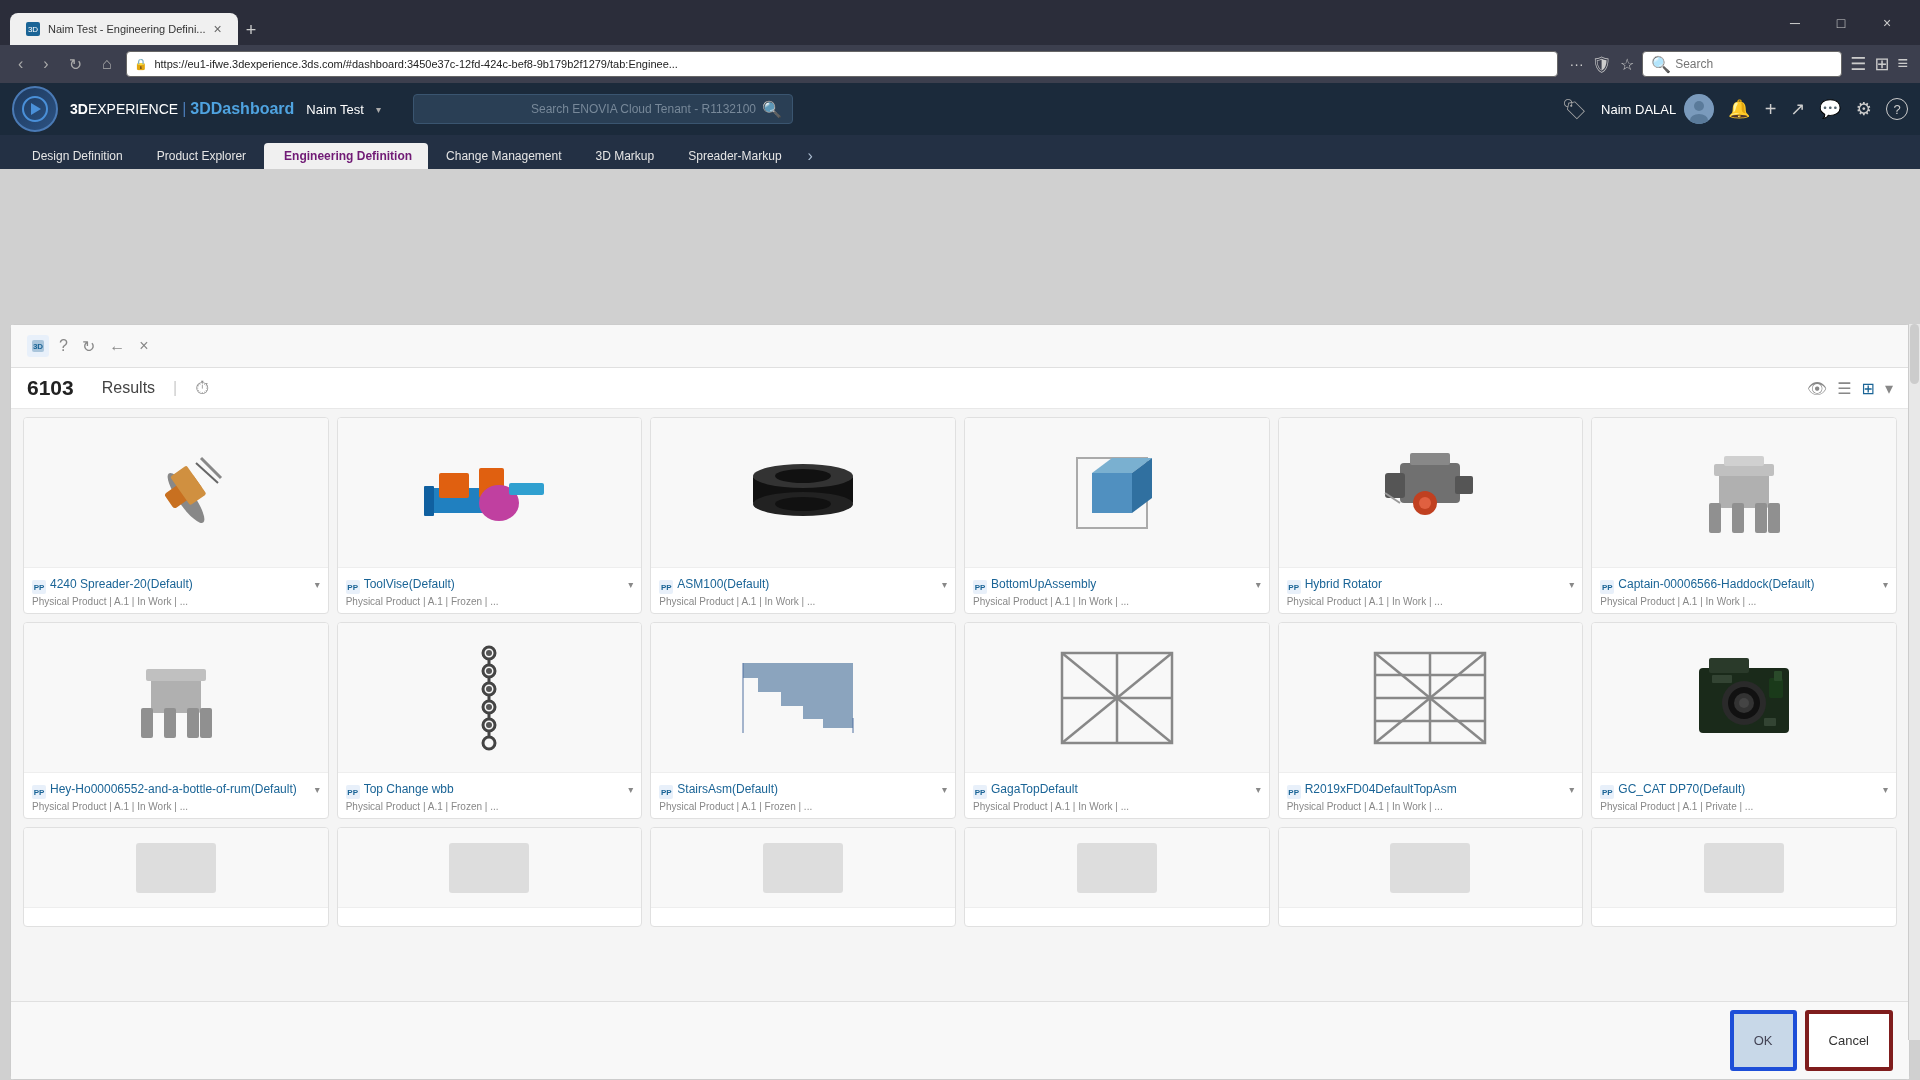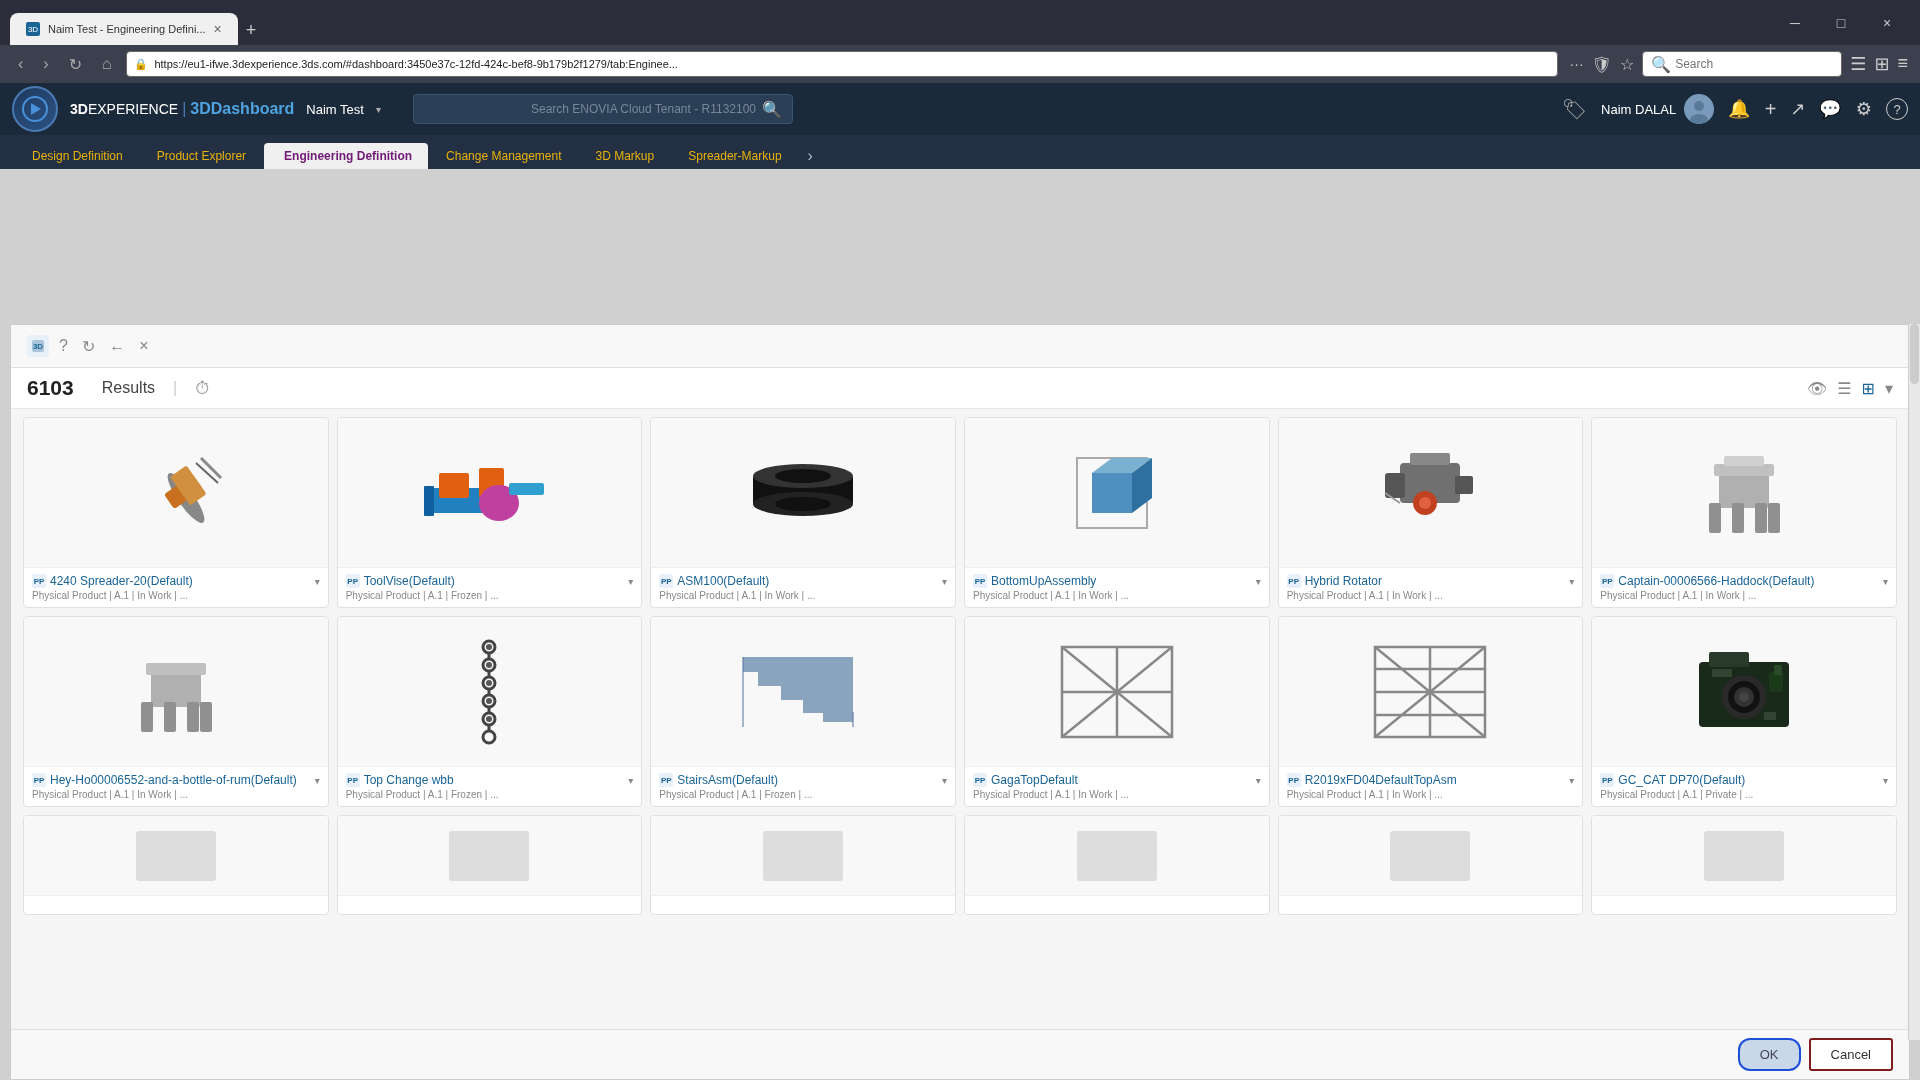--- a/index.html
+++ b/index.html
@@ -166,21 +166,21 @@
       background: #233044;
       height: 34px;
       display: flex;
       align-items: flex-end;
       padding: 0 16px;
       gap: 2px;
     }
     .nav-tab {
       padding: 6px 16px;
       font-size: 12px;
-      color: #eab308;
+      color: #e5e5e5;
       cursor: pointer;
       border-radius: 4px 4px 0 0;
       white-space: nowrap;
     }
     .nav-tab.active { background: #f0f0f0; color: #701a75; font-weight: 600; padding-left: 20px; }
     .nav-tab-more { color: #aabbd0; font-size: 16px; padding: 4px 8px; cursor: pointer; }
     .search-panel {
       position: absolute;
       top: 155px;
       left: 10px;
@@ -282,20 +282,21 @@
       gap: 4px;
       cursor: pointer;
     }
     .item-name .type-icon {
       width: 14px; height: 14px;
       background: #e8f0fa;
       border-radius: 2px;
       display: flex; align-items: center; justify-content: center;
       font-size: 8px; color: #1a6496; font-weight: bold;
       flex-shrink: 0;
+      margin-top: 6px;
     }
     .item-name .name-text { flex: 1; }
     .item-name .dropdown-arrow { color: #888; font-size: 10px; cursor: pointer; }
     .item-meta {
       color: #888;
       font-size: 10px;
       margin-top: 2px;
     }
 
     
@@ -303,30 +304,30 @@
       display: flex;
       justify-content: flex-end;
       padding: 8px 16px;
       border-top: 1px solid #e0e0e0;
       background: #f8f8f8;
       gap: 8px;
     }
     .btn-ok {
       background: #c8d8e8;
       color: #445;
-      border: 2px solid #1d4ed8;
-      border-radius: 12px;
-      padding: 7px 20px;
+      border: 4px solid #1d4ed8;
+      border-radius: 3px;
+      padding: 19px 20px;
       font-size: 13px;
       cursor: pointer;
     }
     .btn-cancel {
       background: #fff;
       color: #333;
-      border: 2px solid #7f1d1d;
+      border: 4px solid #7f1d1d;
       border-radius: 3px;
       padding: 5px 20px;
       font-size: 13px;
       cursor: pointer;
     }
 
     
     .grid-content::-webkit-scrollbar { width: 10px; }
     .grid-content::-webkit-scrollbar-track { background: #f0f0f0; }
     .grid-content::-webkit-scrollbar-thumb { background: #ccc; border-radius: 5px; }

